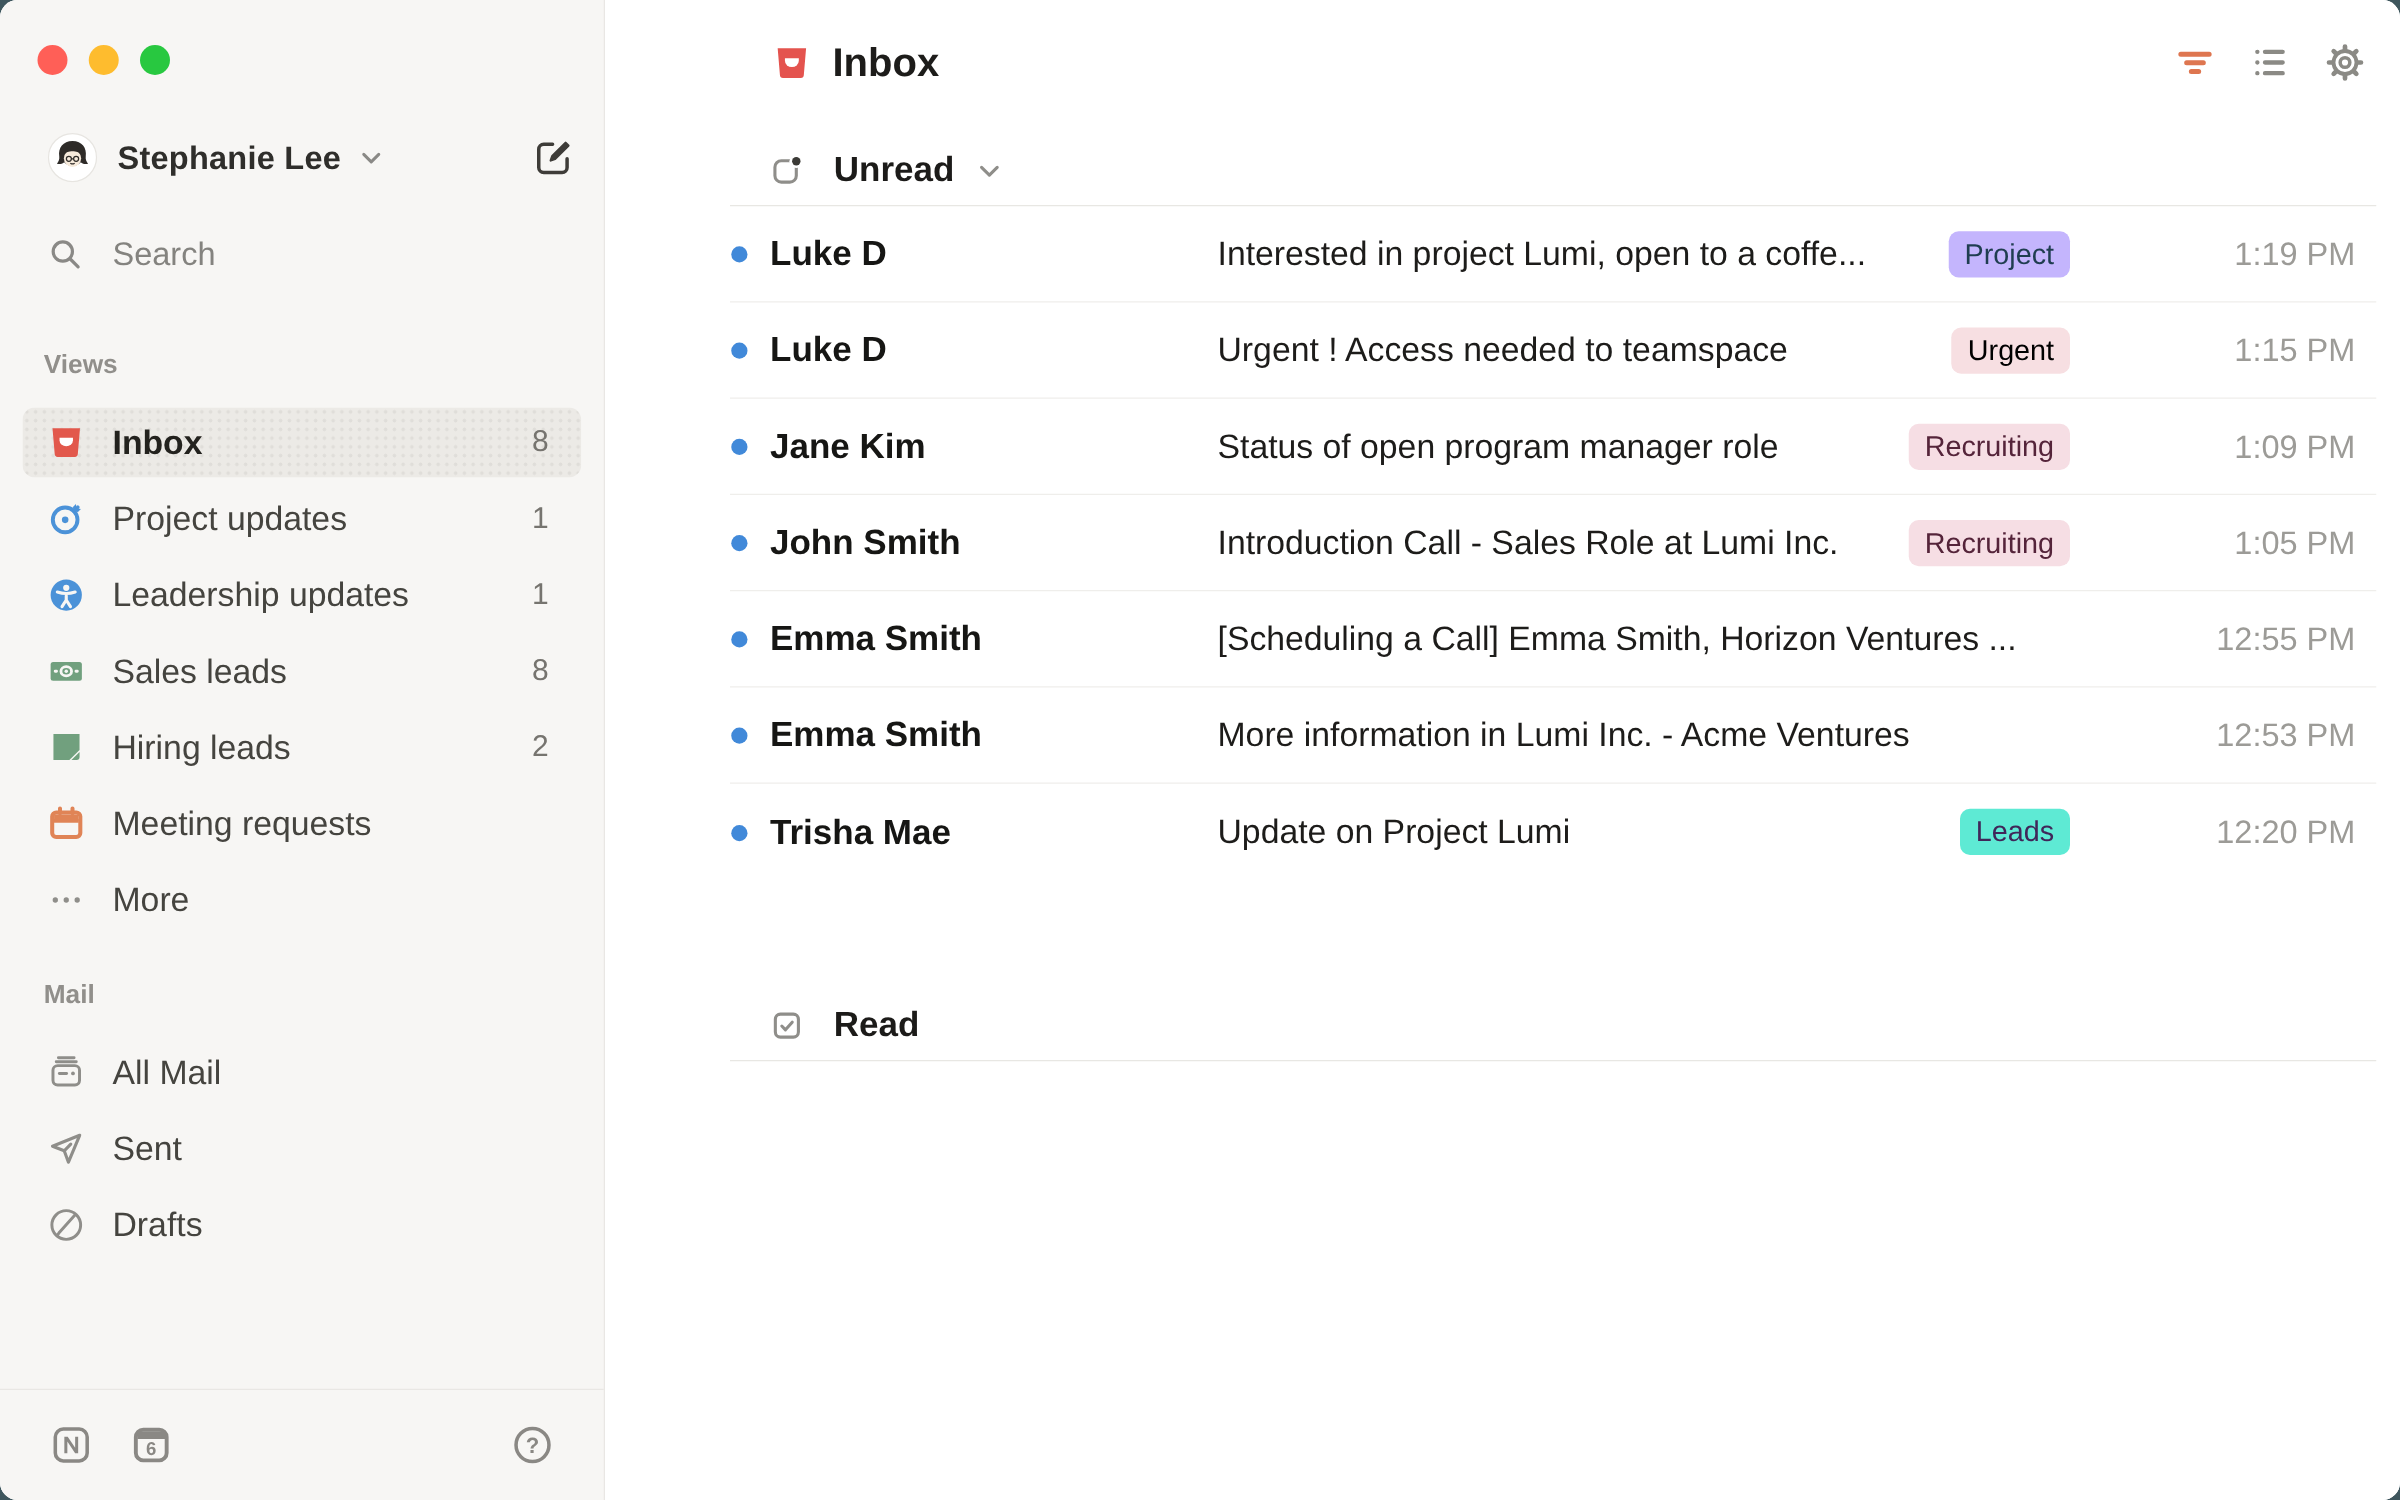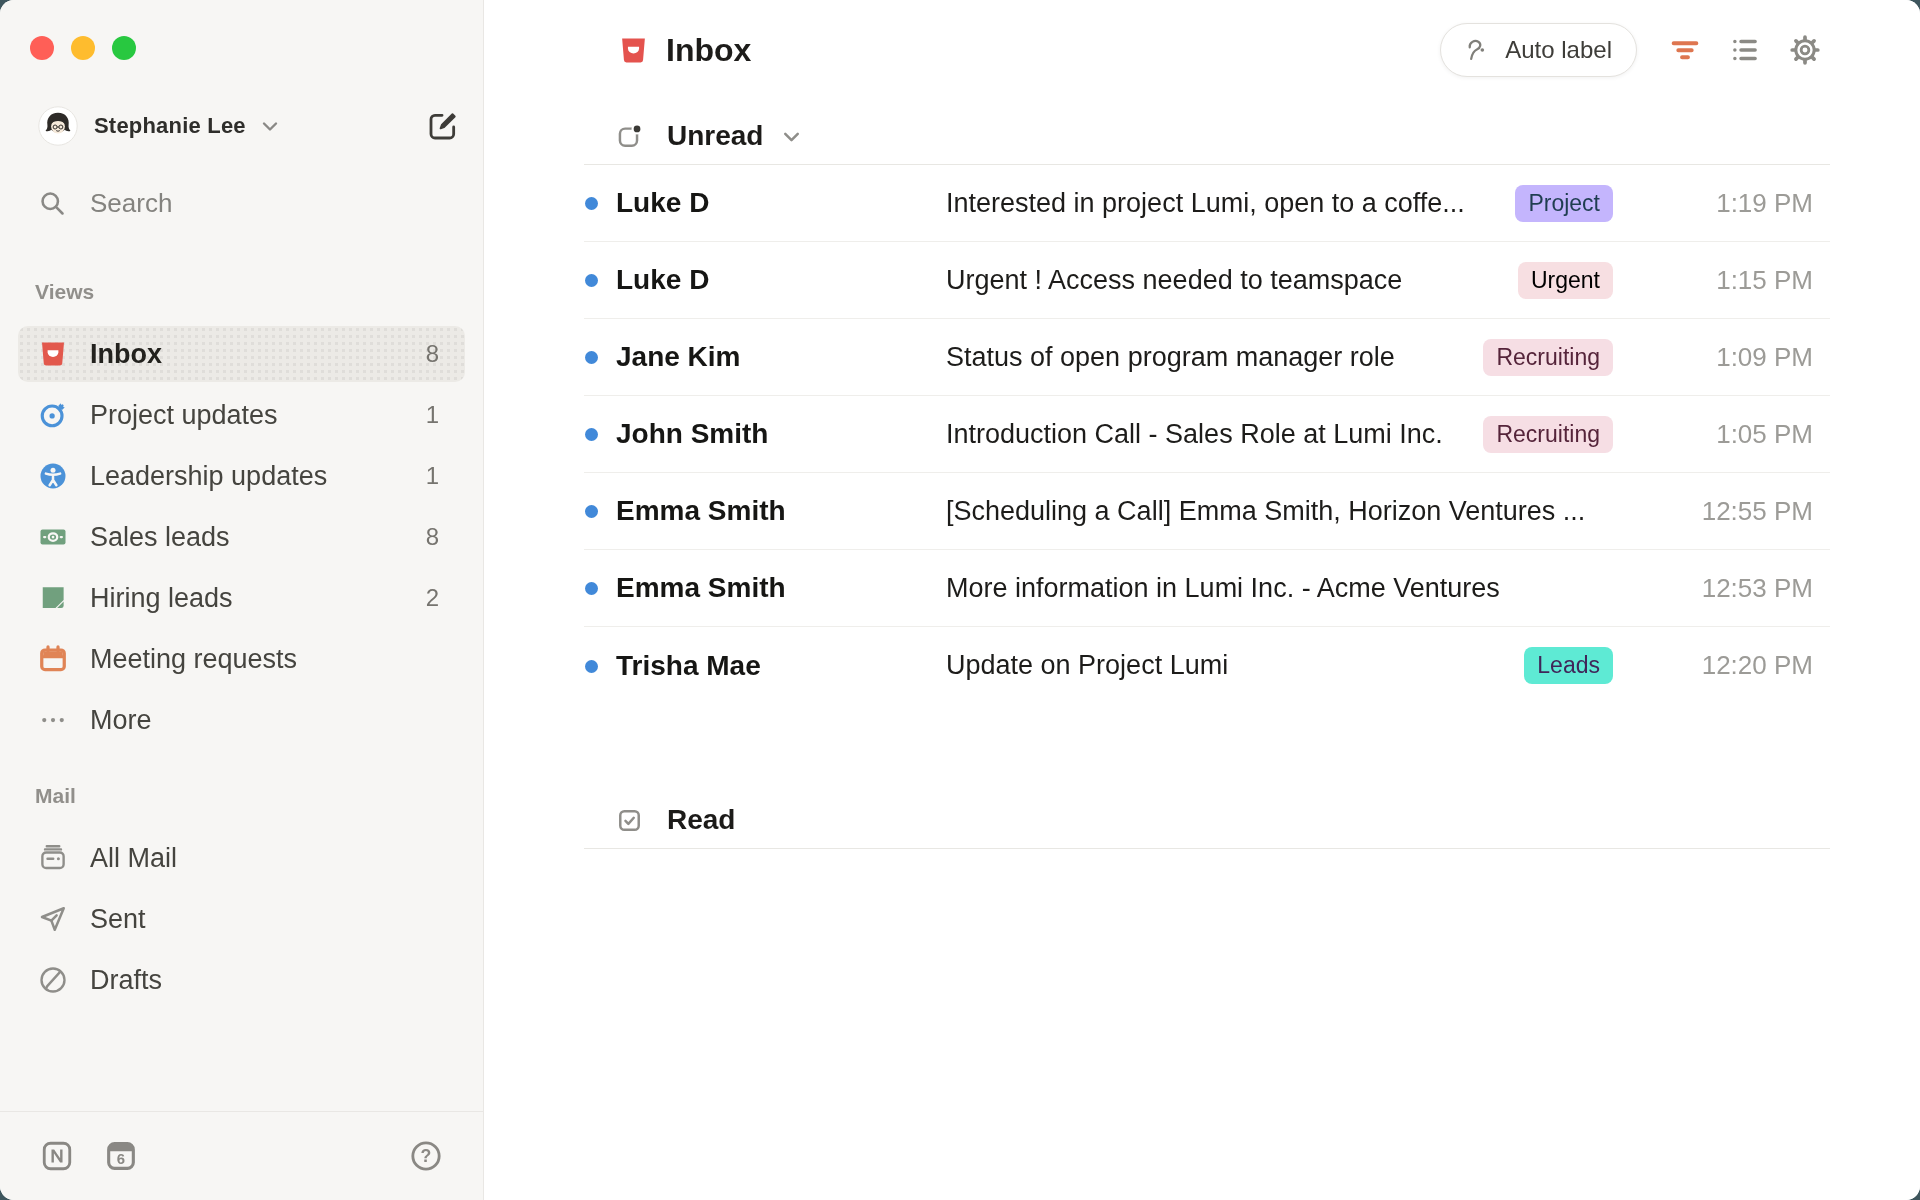--- a/index.html
+++ b/index.html
@@ -15,21 +15,21 @@
   
   .sidebar{
     width:484px;min-width:484px;background:#F7F6F4;position:relative;
     border-right:1px solid #E9E7E4;box-sizing:border-box;
   }
   .traffic{position:absolute;top:36px;left:30px;display:flex;gap:17px;}
   .traffic span{width:24px;height:24px;border-radius:50%;display:block;}
   .profile-row{margin:104px 24px 0 38px;display:flex;align-items:center;height:44px;}
   .avatar{width:40px;height:40px;}
   .profile-switch{display:flex;align-items:center;margin-left:16px;cursor:default;}
-  .user-name{font-size:22px;font-weight:600;color:#2F2E2B;letter-spacing:.2px;}
+  .user-name{font-size:26px;font-weight:600;color:#2F2E2B;letter-spacing:.2px;}
   .sm-chevron{width:24px;height:24px;color:#8A8986;margin-left:12px;display:inline-flex;}
   .compose{margin-left:auto;width:32px;height:32px;color:#3E3C38;background:none;border:none;padding:0;display:inline-flex;}
   .search-row{margin:38px 24px 0 38px;display:flex;align-items:center;gap:24px;color:#84837F;font-size:26px;height:34px;}
   .search-row .s-icon{width:28px;height:28px;color:#8A8986;display:inline-flex;}
   .section-label{margin:36px 0 0 35px;font-size:21px;font-weight:600;color:#918F8B;height:26px;}
   #sidebar-sections .nav-section:first-child .section-label{margin-top:60px;}
   .nav-items{margin-top:20px;}
   .nav-item{
     height:56px;margin:4px 18px 5px 18px;border-radius:10px;display:flex;align-items:center;
     padding:0 26px 0 20px;font-size:27px;color:#45443F;box-sizing:border-box;
@@ -67,21 +67,21 @@
   .tb-icon svg{width:100%;height:100%;}
   
   .mail-group .group-header{display:flex;align-items:center;height:56px;margin:8px 0 0 132px;}
   .group-icon{width:27px;height:27px;display:inline-flex;color:#8F8E8A;}
   .group-label{font-size:28px;font-weight:600;color:#1C1B19;margin-left:24px;}
   .group-chevron{width:25px;height:25px;color:#8F8E8A;margin-left:16px;display:inline-flex;}
   .group-divider{height:1px;background:#E8E7E3;margin:0 90px 0 100px;}
   .group-read{margin-top:88px;}
   .email-row{
     height:77px;display:flex;align-items:center;margin:0 90px 0 100px;
-    padding:0 17px 0 32px;border-bottom:1px solid #EFEEEB;position:relative;box-sizing:border-box;
+    padding:0 17px 0 32px;border-bottom:1px solid #EFEEEB;position:relative;box-sizing:border-box;gap:28px;
   }
   .email-row:last-child{border-bottom:none;}
   .dot{position:absolute;left:1px;top:50%;margin-top:-6px;width:13px;height:13px;border-radius:50%;}
   .sender{width:330px;min-width:330px;font-size:28px;font-weight:600;color:#161614;white-space:nowrap;overflow:hidden;}
   .subject{flex:1;font-size:27px;color:#1D1C1A;white-space:nowrap;overflow:hidden;text-overflow:ellipsis;padding-right:28px;}
   .badge{font-size:23px;font-weight:500;padding:5px 13px;border-radius:8px;margin-right:50px;white-space:nowrap;}
   .time{width:150px;min-width:150px;text-align:right;font-size:26px;color:#9C9B97;}
 </style>
 </head>
 <body>
@@ -282,29 +282,20 @@
   <main class="main">
     <div class="main-header">
       <span class="title-icon" style="color: rgb(228, 83, 78);">
           <svg viewBox="0 0 24 24">
             <path d="M3.2 2.8h17.6l-1.4 16.6a1.9 1.9 0 0 1-1.9 1.8H6.5a1.9 1.9 0 0 1-1.9-1.8z" fill="currentColor"></path>
             <path d="M7.7 9h8.6v1.5a4.3 3.9 0 0 1-8.6 0z" fill="#FFFFFF"></path>
           </svg>
         </span>
       <span class="page-title">Inbox</span>
       <div class="toolbar">
-        <button class="auto-label-btn">
-          <span class="al-icon">
-              <svg viewBox="0 0 24 24" fill="none" stroke="currentColor" stroke-width="2" stroke-linecap="round">
-                <path d="M4.2 9.3C3.6 4.8 8.6 2.3 11.8 4.2c3 1.8 1.9 5.4-.9 6.7-2.5 1.2-4.6 3.1-5.4 8.6"></path>
-                <circle cx="15.4" cy="11.6" r="1.6" fill="currentColor" stroke="none"></circle>
-              </svg>
-            </span>
-          <span>Auto label</span>
-        </button>
         <button class="tb-icon" style="margin-left: 0px; color: rgb(222, 118, 80);">
             <svg viewBox="0 0 24 24" fill="none" stroke="currentColor" stroke-width="3" stroke-linecap="round">
               <path d="M3.5 7h17M7 12.2h10M9.8 17.4h4.4"></path>
             </svg>
           </button>
         <button class="tb-icon" style="color: rgb(139, 138, 133);">
             <svg viewBox="0 0 24 24" fill="none" stroke="currentColor" stroke-width="2.6" stroke-linecap="round">
               <path d="M4.4 5.6h.02M4.4 12h.02M4.4 18.4h.02M9 5.6h10.6M9 12h10.6M9 18.4h10.6"></path>
             </svg>
           </button>

